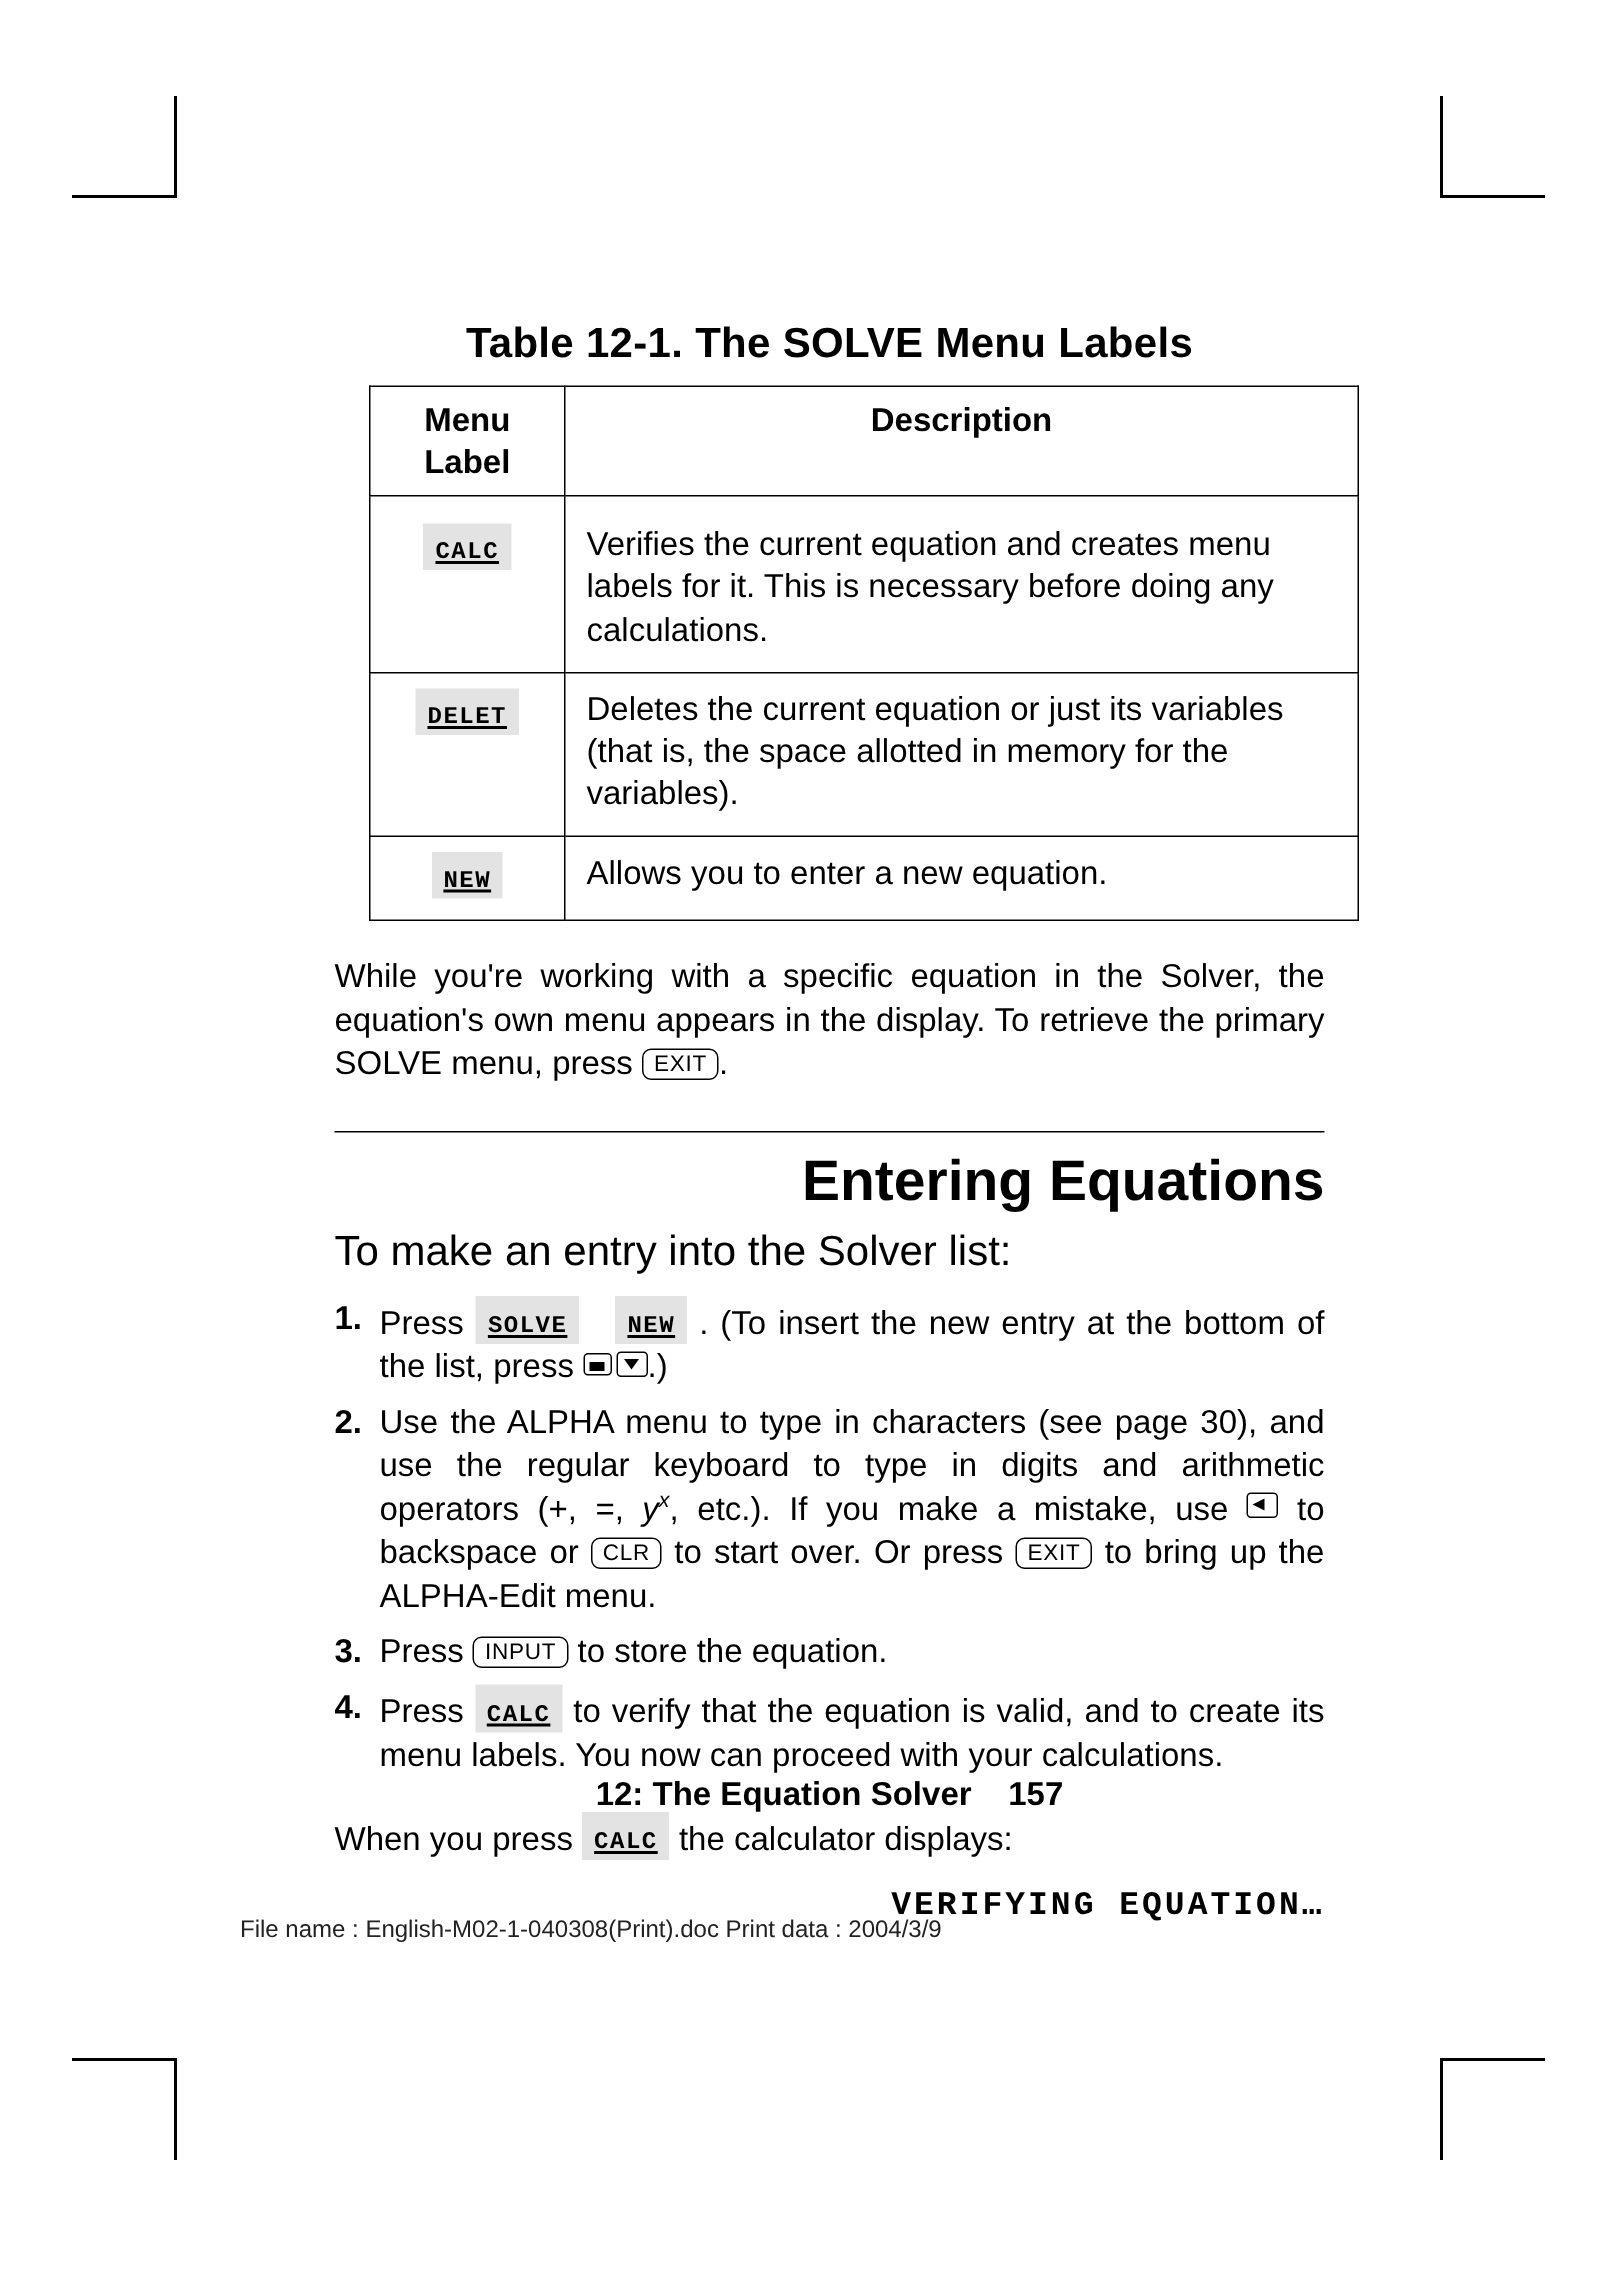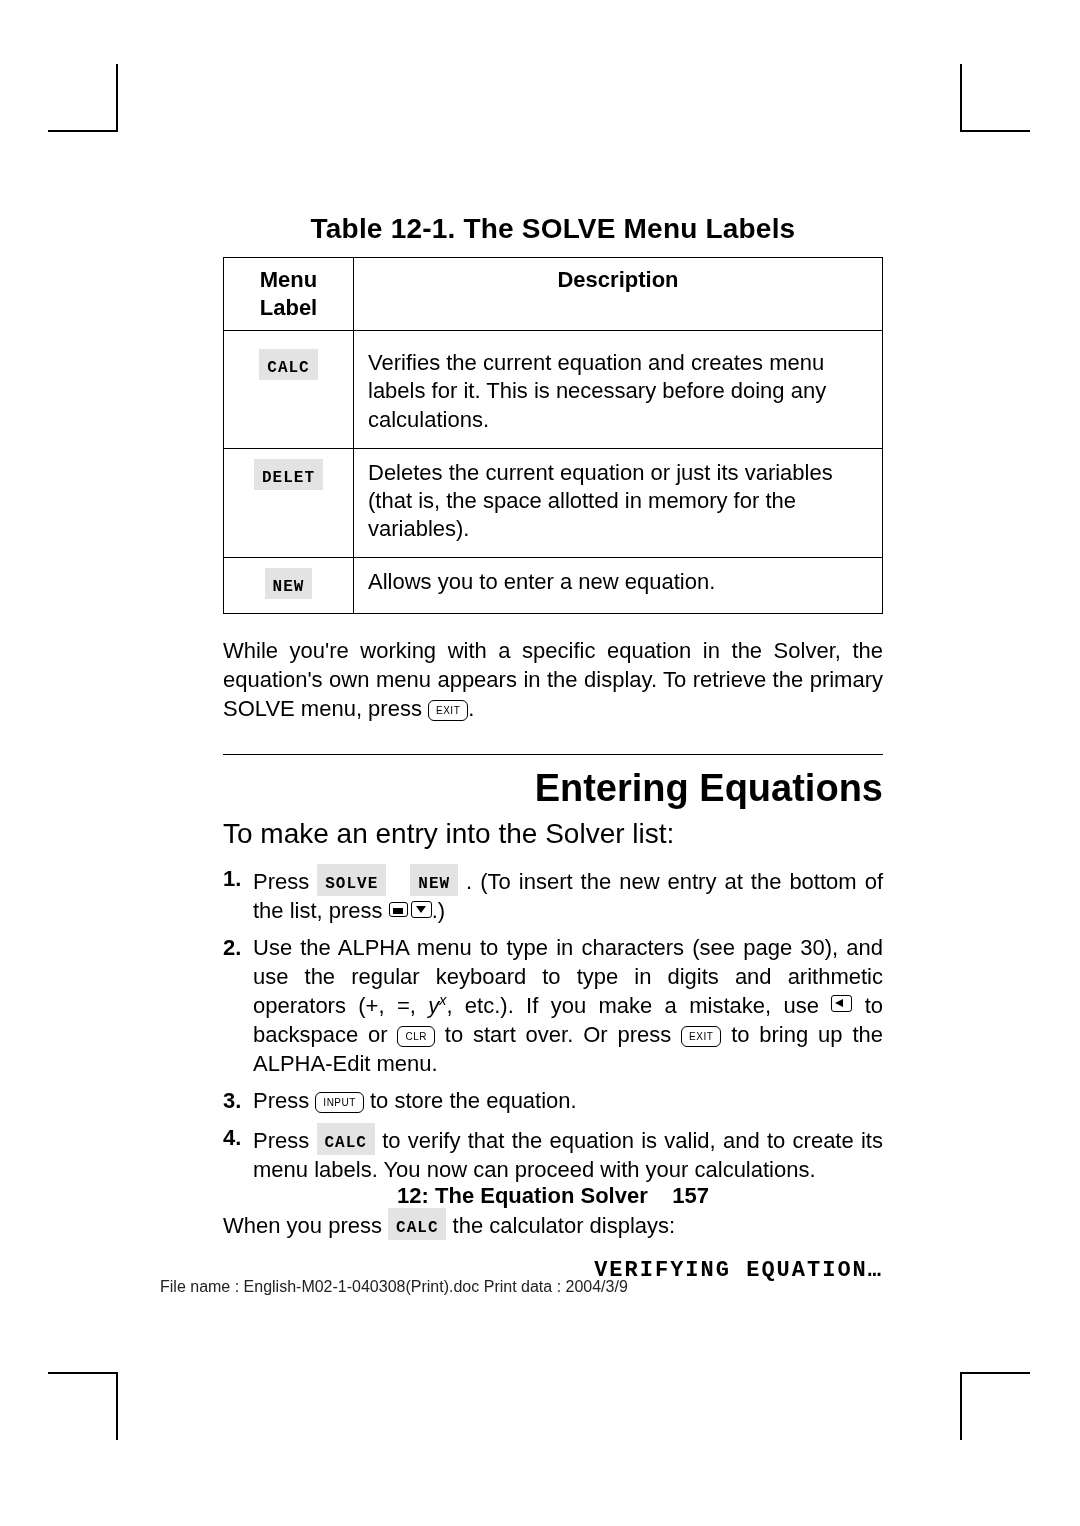--- a/index.html
+++ b/index.html
@@ -43,20 +43,21 @@
     font-weight: bold;
     font-size: 28px;
     letter-spacing: 0.2px;
   }
 
   table.solve {
     border-collapse: collapse;
     width: 100%;
     margin-top: 12px;
     table-layout: fixed;
+    margin-left: 23px;
   }
   table.solve th, table.solve td {
     border-top: 1px solid #000;
     border-bottom: 1px solid #000;
     border-left: 1px solid #000;
     border-right: 1px solid #000;
     padding: 10px 14px;
     font-size: 22px;
     line-height: 1.28;
     vertical-align: top;
@@ -155,30 +156,31 @@
     letter-spacing: 2px;
     font-size: 22px;
   }
 
   
   .softkey {
     display: inline-block;
     background: #e3e3e3;
     padding: 2px 8px 1px 8px;
     vertical-align: 1px;
+    text-decoration: underline;
   }
   .softkey .lcd { font-size: 16px; }
 
   
   .hardkey {
     display: inline-block;
     border: 1.3px solid #000;
     border-radius: 6px;
     padding: 0 7px 0 7px;
-    font-size: 10px;
+    font-size: 15px;
     line-height: 19px;
     vertical-align: 2px;
     font-family: Arial, sans-serif;
     letter-spacing: 0.5px;
   }
 
   .arrow-combo {
     display: inline-flex;
     align-items: center;
     gap: 3px;

